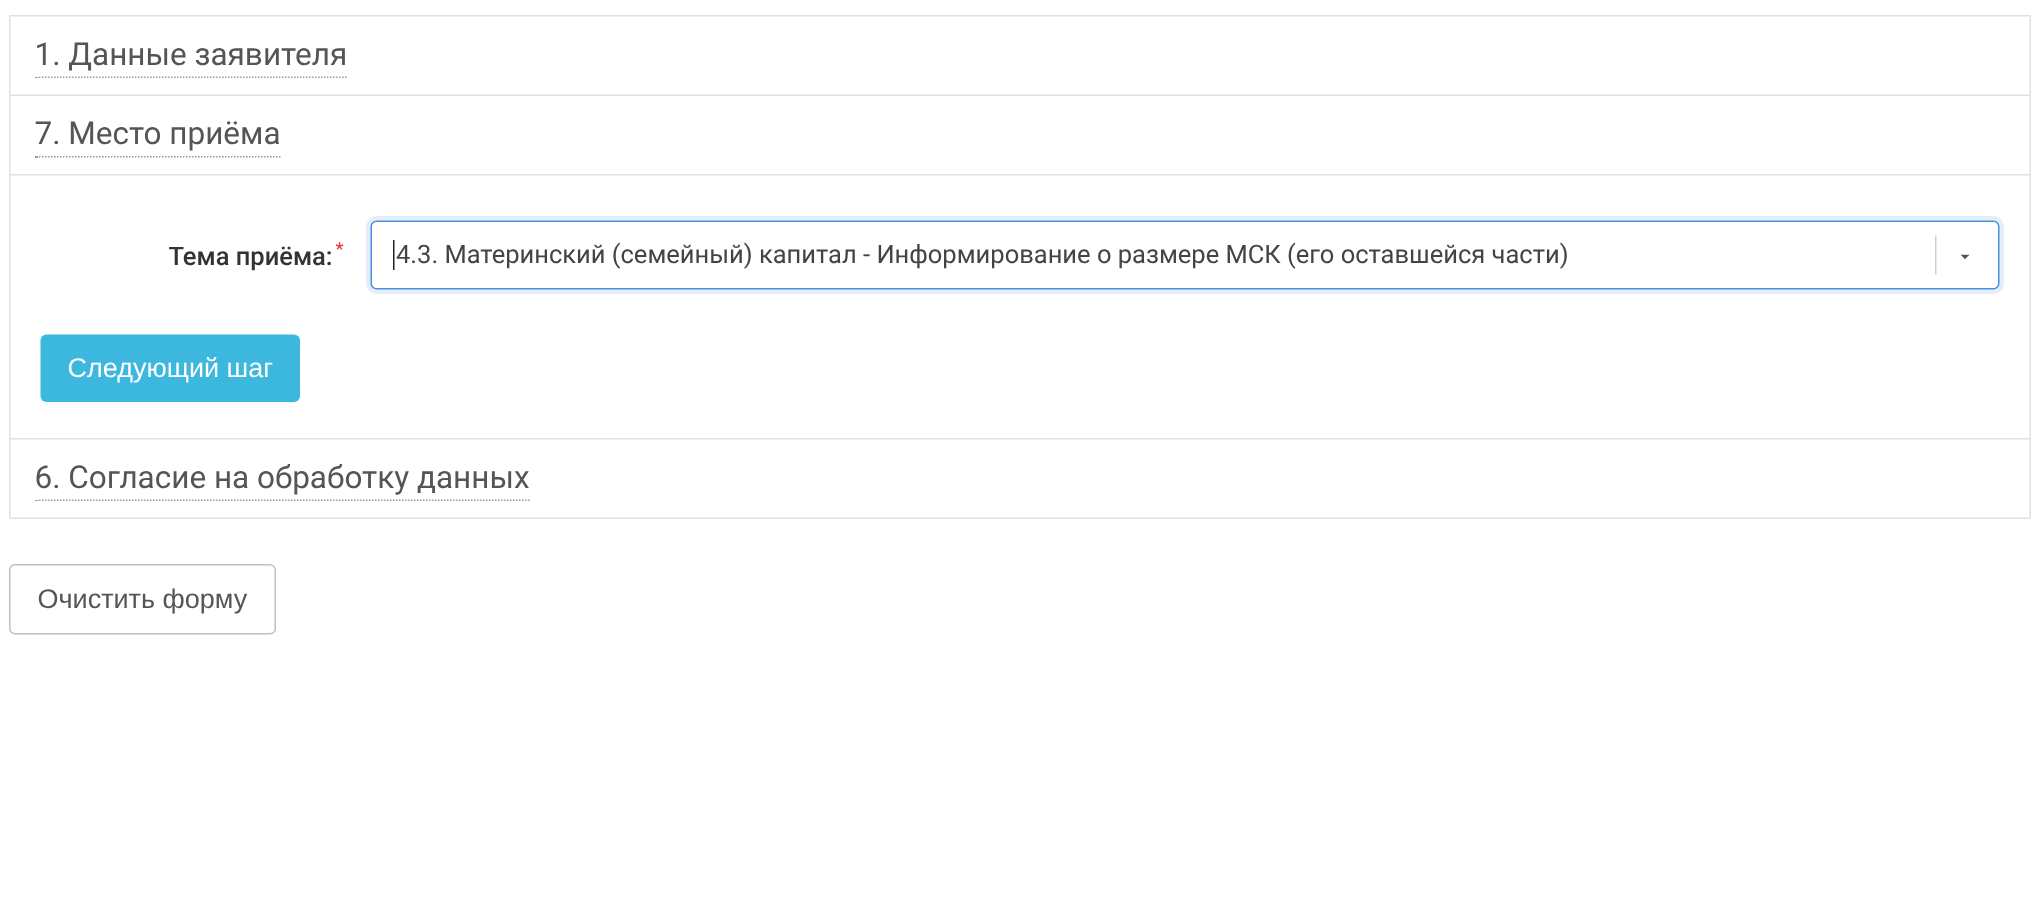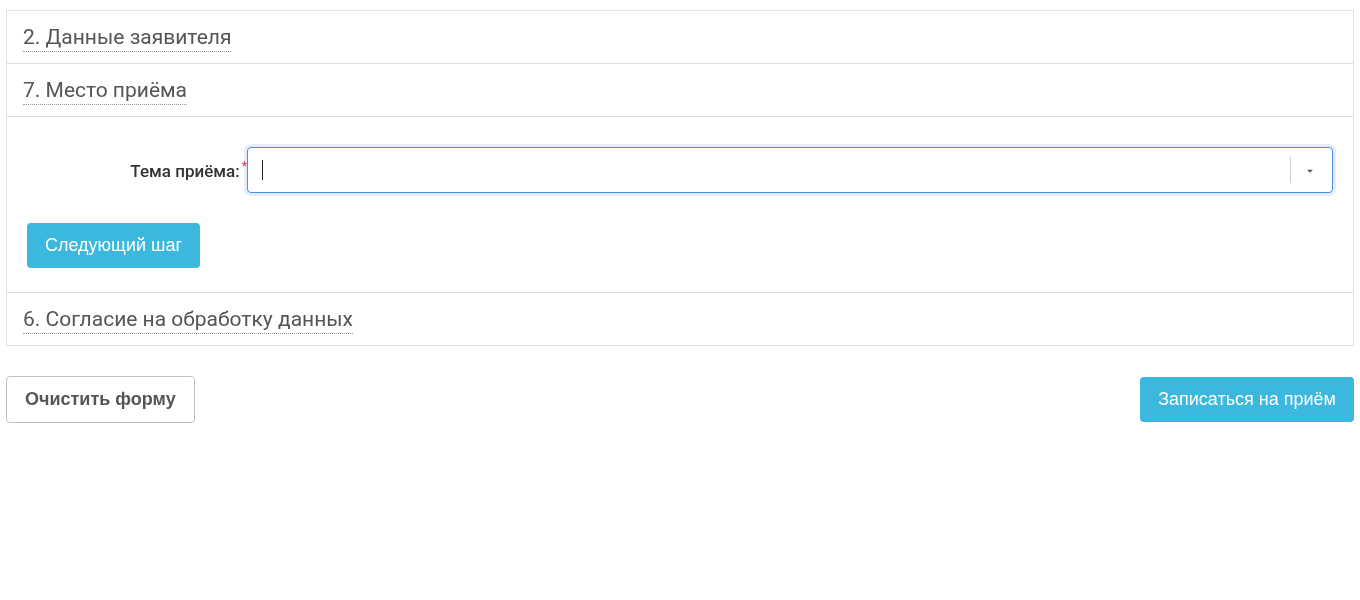--- a/index.html
+++ b/index.html
@@ -37,20 +37,21 @@
       padding: 30px 20px 24px 20px;
     }
     .form-row {
       display: flex;
       align-items: center;
       margin-bottom: 30px;
     }
     .form-label {
       width: 220px;
       text-align: right;
+      padding-right: 18px;
       font-size: 17px;
       font-weight: 500;
       color: #333;
     }
     .required {
       color: #e53935;
       font-size: 12px;
       vertical-align: super;
       margin-left: 2px;
     }
@@ -113,42 +114,42 @@
       align-items: center;
     }
     .btn-secondary {
       background: #fff;
       color: #555;
       border: 1px solid #c0c0c0;
       border-radius: 4px;
       padding: 12px 18px;
       font-size: 18px;
       cursor: pointer;
-      font-weight: bold;
     }
   </style>
 </head>
 <body>
 
 <div class="accordion">
   <div class="accordion-header">
-    <span class="accordion-title">2. Данные заявителя</span>
+    <span class="accordion-title">1. Данные заявителя</span>
   </div>
   <div class="accordion-header">
     <span class="accordion-title">7. Место приёма</span>
   </div>
 
   <div class="accordion-panel">
     <div class="form-row">
       <label class="form-label">
         <span>Тема приёма:</span><span class="required">*</span>
       </label>
       <div class="select-wrap">
         <div class="select-box">
           <span class="caret-cursor"></span>
+          <span>4.3. Материнский (семейный) капитал - Информирование о размере МСК (его оставшейся части)</span>
         </div>
         <span class="select-divider"></span>
         <span class="chevron">
           <svg viewBox="0 0 24 24">
               <path d="M7 10l5 5 5-5z"></path>
             </svg>
         </span>
       </div>
     </div>
     <div class="panel-footer">
@@ -156,14 +157,13 @@
     </div>
   </div>
 
   <div class="accordion-header">
     <span class="accordion-title">6. Согласие на обработку данных</span>
   </div>
 </div>
 
 <div class="footer-actions">
   <button class="btn-secondary">Очистить форму</button>
-  <button class="btn-primary">Записаться на приём</button>
 </div>
 
 </body></html>

